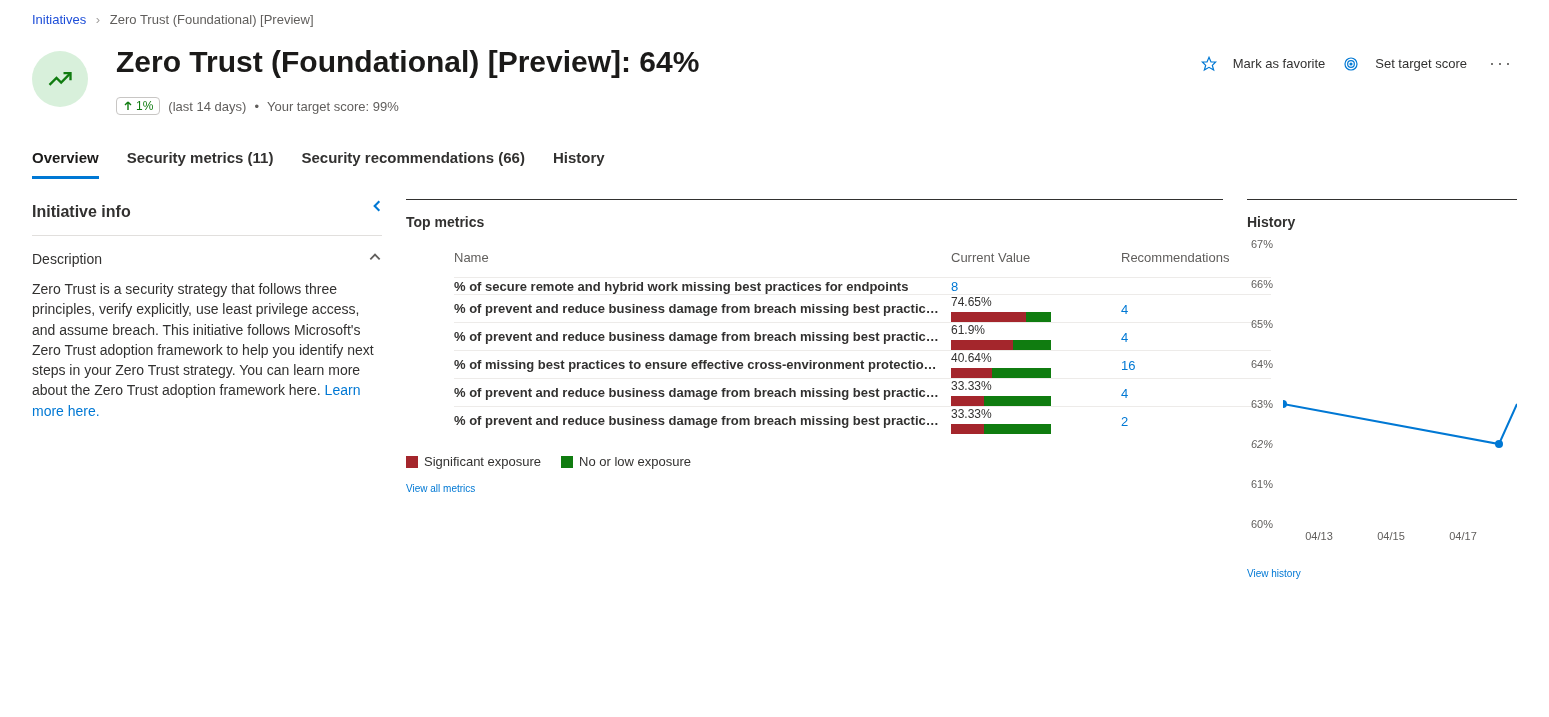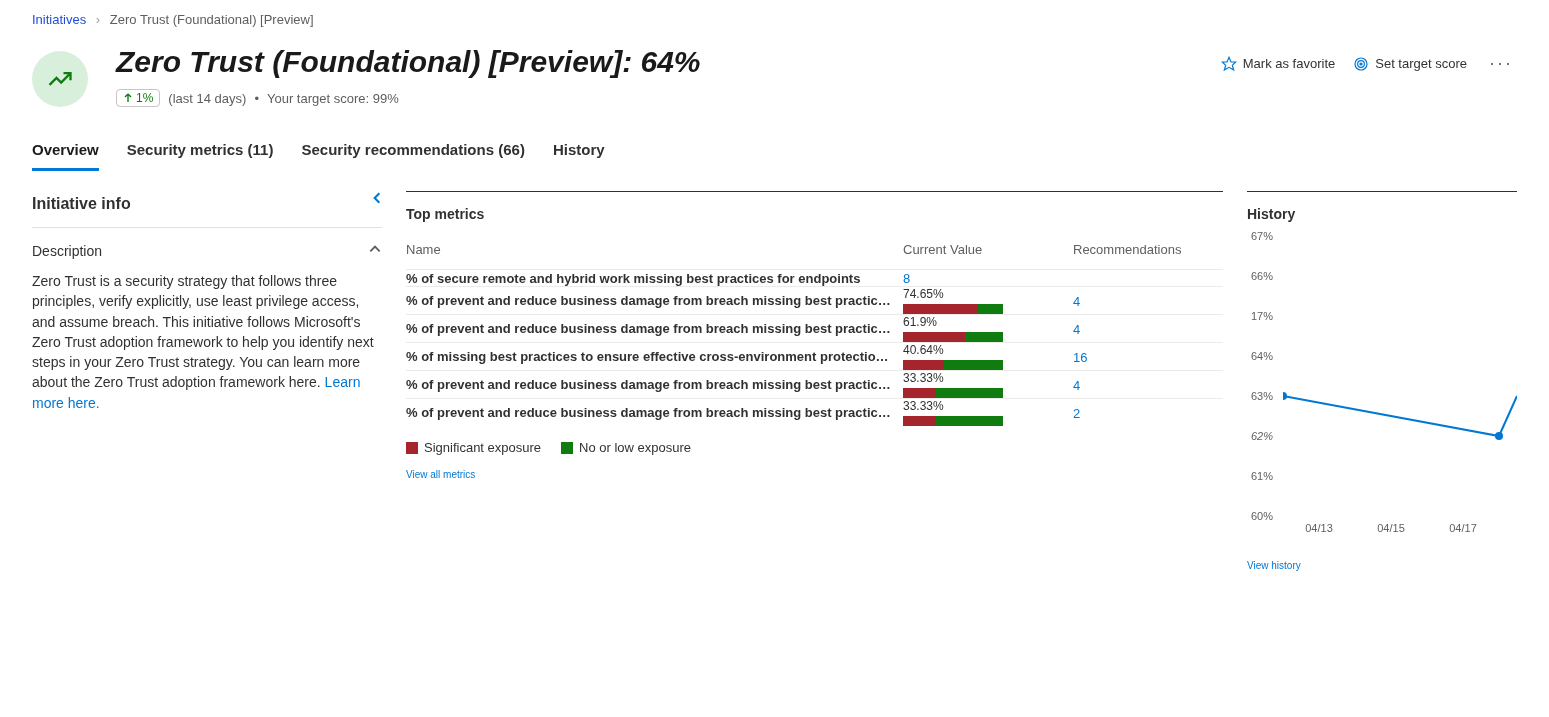--- a/index.html
+++ b/index.html
@@ -15,30 +15,30 @@
   .breadcrumb { font-size: 13px; color: #605e5c; margin-bottom: 18px; }
   .breadcrumb .sep { margin: 0 6px; color: #a19f9d; }
   .breadcrumb .crumb-link { color: #1d4ed8; cursor: pointer; }
   .header-row { display: flex; align-items: flex-start; }
   .icon-circle {
     width: 56px; height: 56px; border-radius: 50%;
     background: #d8f0db; display: flex; align-items: center; justify-content: center;
     margin-right: 28px; flex-shrink: 0; margin-top: 6px;
   }
   .header-main { flex: 1; }
-  .page-title { font-size: 30px; font-weight: 700; margin: 0 0 10px 0; color: #1b1a19; font-style: italic; }
+  .page-title { font-size: 30px; font-weight: 700; margin: 0 0 18px 0; color: #1b1a19; }
   .sub-info { font-size: 13px; color: #605e5c; display: flex; align-items: center; gap: 8px; }
   .trend-badge {
     border: 1px solid #c8c6c4; border-radius: 4px; padding: 1px 6px;
     display: inline-flex; align-items: center; gap: 3px; color: #107c10;
     font-size: 12px;
   }
   .dot-sep { color: #605e5c; }
   .header-actions { display: flex; gap: 18px; align-items: center; font-size: 13px; color: #323130; margin-top: 8px;}
-  .header-action { display: inline-flex; align-items: center; gap: 6px; cursor: pointer; }
+  .header-action { display: inline-flex; align-items: center; gap: 16px; cursor: pointer; }
   .header-action svg { width: 16px; height: 16px; }
   .more-dots { font-size: 18px; letter-spacing: 2px; cursor: pointer; padding: 0 4px; color:#605e5c;}
   .tabs { display: flex; gap: 28px; margin-top: 28px; border-bottom: none; }
   .tab { font-size: 15px; color: #323130; padding: 6px 0 10px 0; cursor: pointer; font-weight: bold; }
   .tab.active { font-weight: 600; border-bottom: 3px solid #0078d4; color: #1b1a19;}
   .content-area { display: flex; gap: 24px; margin-top: 20px; }
   .left-panel { width: 350px; position: relative; }
   .collapse-toggle {
     position: absolute; right: -6px; top: -4px; color: #0078d4; cursor: pointer;
     font-size: 16px; padding: 4px;
@@ -48,38 +48,38 @@
   .collapsible-head {
     display: flex; justify-content: space-between; align-items: center;
     font-size: 14px; color: #323130; margin-bottom: 12px; cursor: pointer;
   }
   .chevron-up svg { width: 14px; height: 14px; }
   .desc-text { font-size: 14px; color: #323130; line-height: 1.45; }
   .link { color: #0078d4; cursor: pointer; }
   .mid-panel { flex: 1; }
   .panel-divider { border-top: 1px solid #323130; margin-bottom: 14px; }
   .panel-head { font-size: 14px; font-weight: 600; margin-bottom: 14px; }
-  .metrics-table { width: 100%; }
+  .metrics-table { width: 100%; margin-left: 48px; }
   .metrics-head {
     display: grid; grid-template-columns: 1fr 170px 150px;
     font-size: 13px; color: #605e5c; padding: 6px 0 12px 0;
   }
   .metric-row {
     display: grid; grid-template-columns: 1fr 170px 150px;
     align-items: center; padding: 0 0;
     border-top: 1px solid #edebe9;
   }
   .metric-name { font-size: 13px; font-weight: 600; color: #323130; white-space: nowrap; overflow: hidden; text-overflow: ellipsis; padding-right: 10px;}
   .value-cell { font-size: 12px; }
   .value-text { margin-bottom: 3px; }
   .bar-bg { width: 100px; height: 10px; display: flex; }
   .bar-red { background: #a4262c; height: 100%; }
   .bar-green { background: #107c10; height: 100%; }
   .rec-link { color: #0078d4; cursor: pointer; font-size: 13px;}
-  .legend { display: flex; gap: 20px; margin-top: 14px; font-size: 13px; align-items: center;}
+  .legend { display: flex; gap: 20px; margin-top: 20px; font-size: 13px; align-items: center;}
   .legend-item { display: inline-flex; align-items: center; gap: 6px; }
   .swatch { width: 12px; height: 12px; display: inline-block; }
   .swatch.red { background: #a4262c; }
   .swatch.green { background: #107c10; }
   .view-link { color: #0078d4; margin-top: 14px; display: inline-block; cursor: pointer; font-size: 10px;}
   .right-panel { width: 270px; }
   .chart-area { position: relative; height: 310px; margin-top: 6px;}
   .y-tick { position: absolute; left: 4px; font-size: 11px; color: #605e5c; transform: translateY(-50%); }
   .plot-region { position: absolute; left: 36px; right: 0; top: 0; bottom: 30px; }
   .x-tick { position: absolute; bottom: 12px; font-size: 11px; color: #605e5c; transform: translateX(-50%);}
@@ -247,21 +247,21 @@
     </div>
     <span class="view-link">View all metrics</span>
   </div>
 
   <div class="right-panel">
     <div class="panel-divider"></div>
     <div class="panel-head">History</div>
     <div class="chart-area" id="chart-area">
         <div class="y-tick" style="top: 0px;">67%</div>
         <div class="y-tick" style="top: 40px;">66%</div>
-        <div class="y-tick" style="top: 80px;">17%</div>
+        <div class="y-tick" style="top: 80px;">65%</div>
         <div class="y-tick" style="top: 120px;">64%</div>
         <div class="y-tick" style="top: 160px;">63%</div>
         <div class="y-tick" style="top: 200px; font-style: italic;">62%</div>
         <div class="y-tick" style="top: 240px;">61%</div>
         <div class="y-tick" style="top: 280px;">60%</div>
         <svg width="234" height="280" class="plot-region">
           <polyline points="0,160 216,200 234,160" fill="none" stroke="#0078d4" stroke-width="2"></polyline>
           <circle cx="0" cy="160" r="4" fill="#0078d4"></circle>
           <circle cx="216" cy="200" r="4" fill="#0078d4"></circle>
         </svg>

